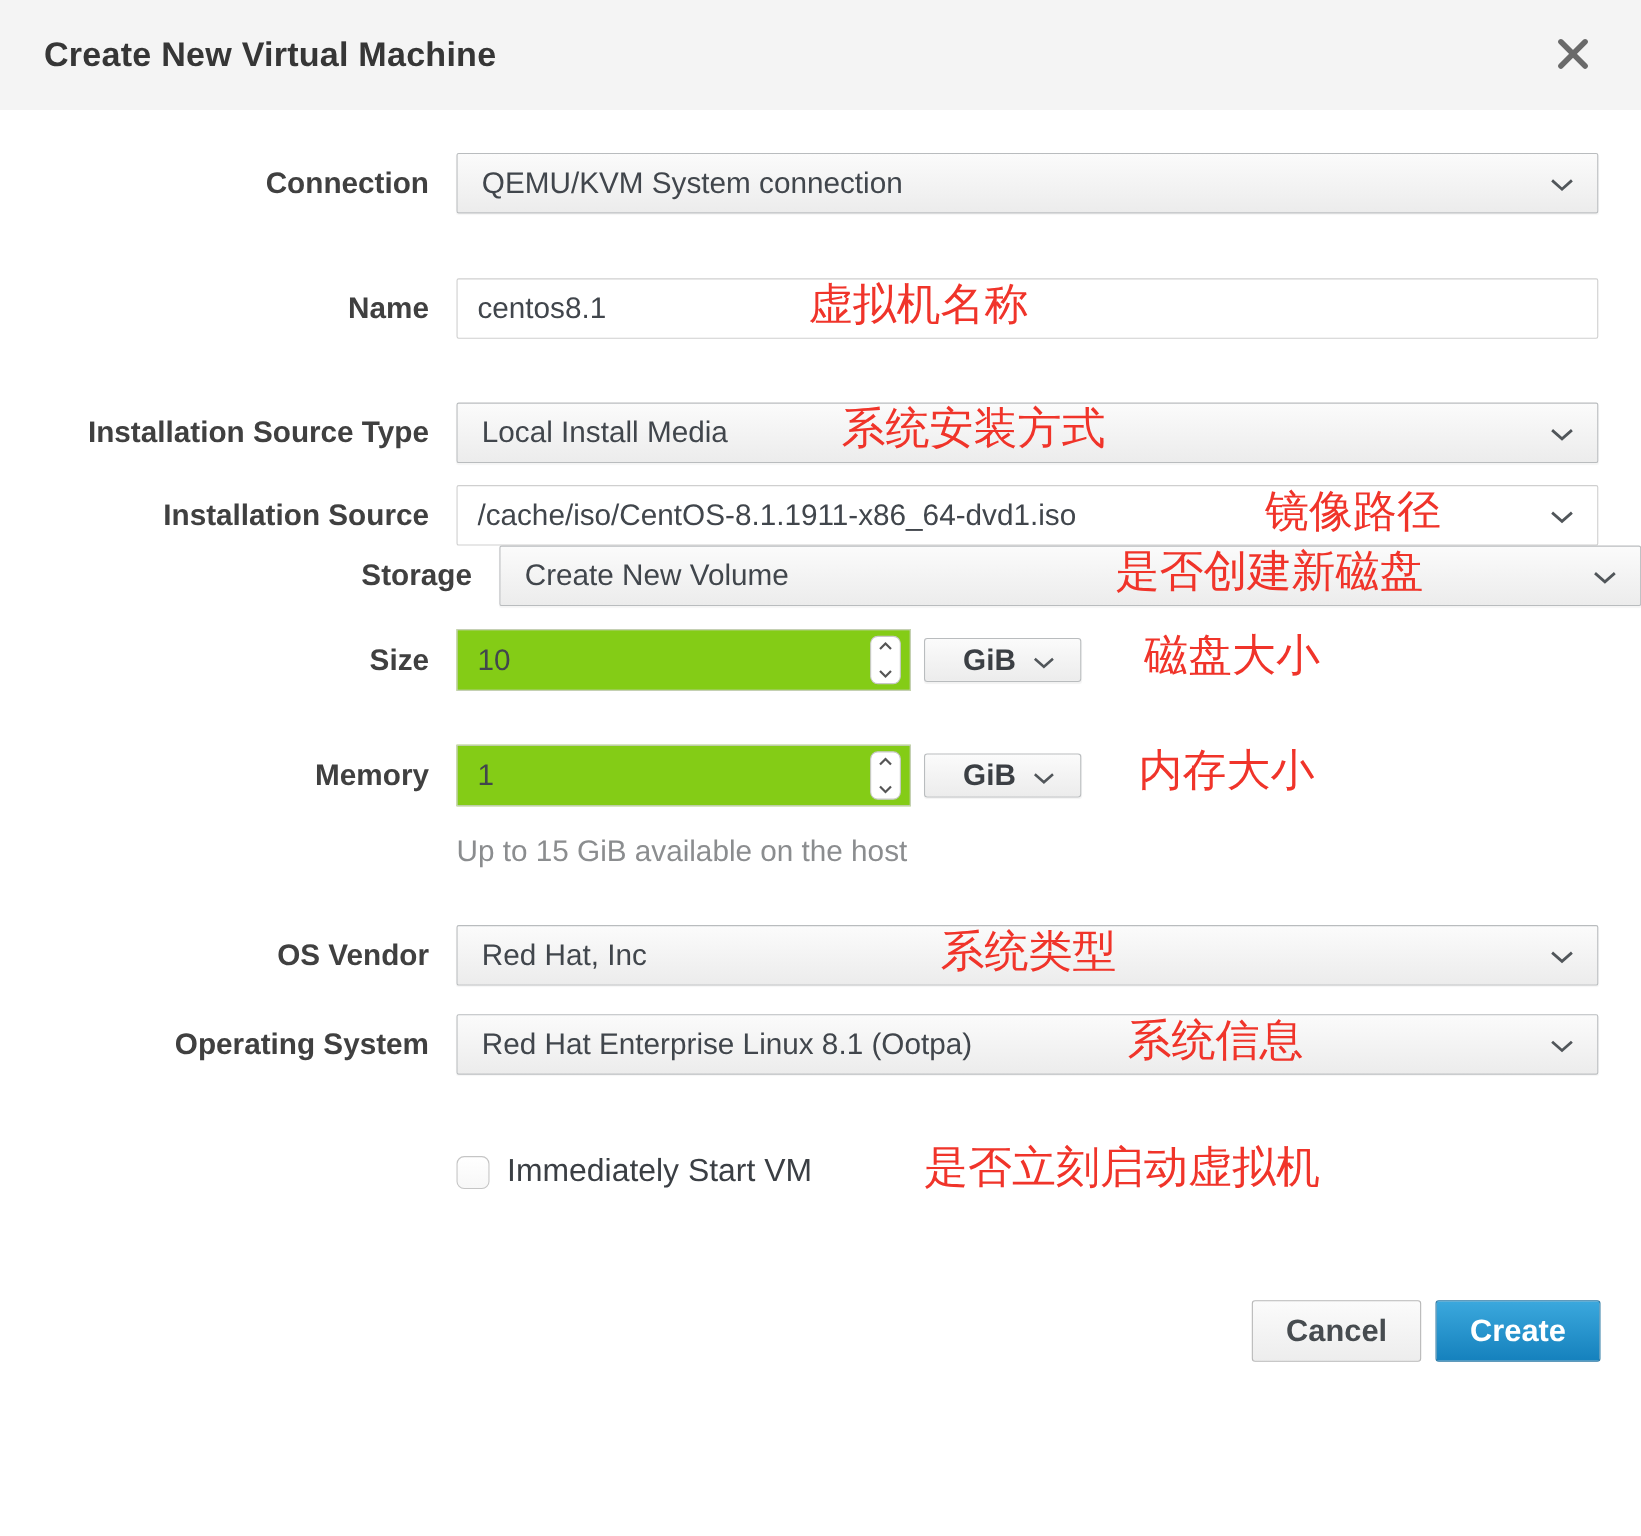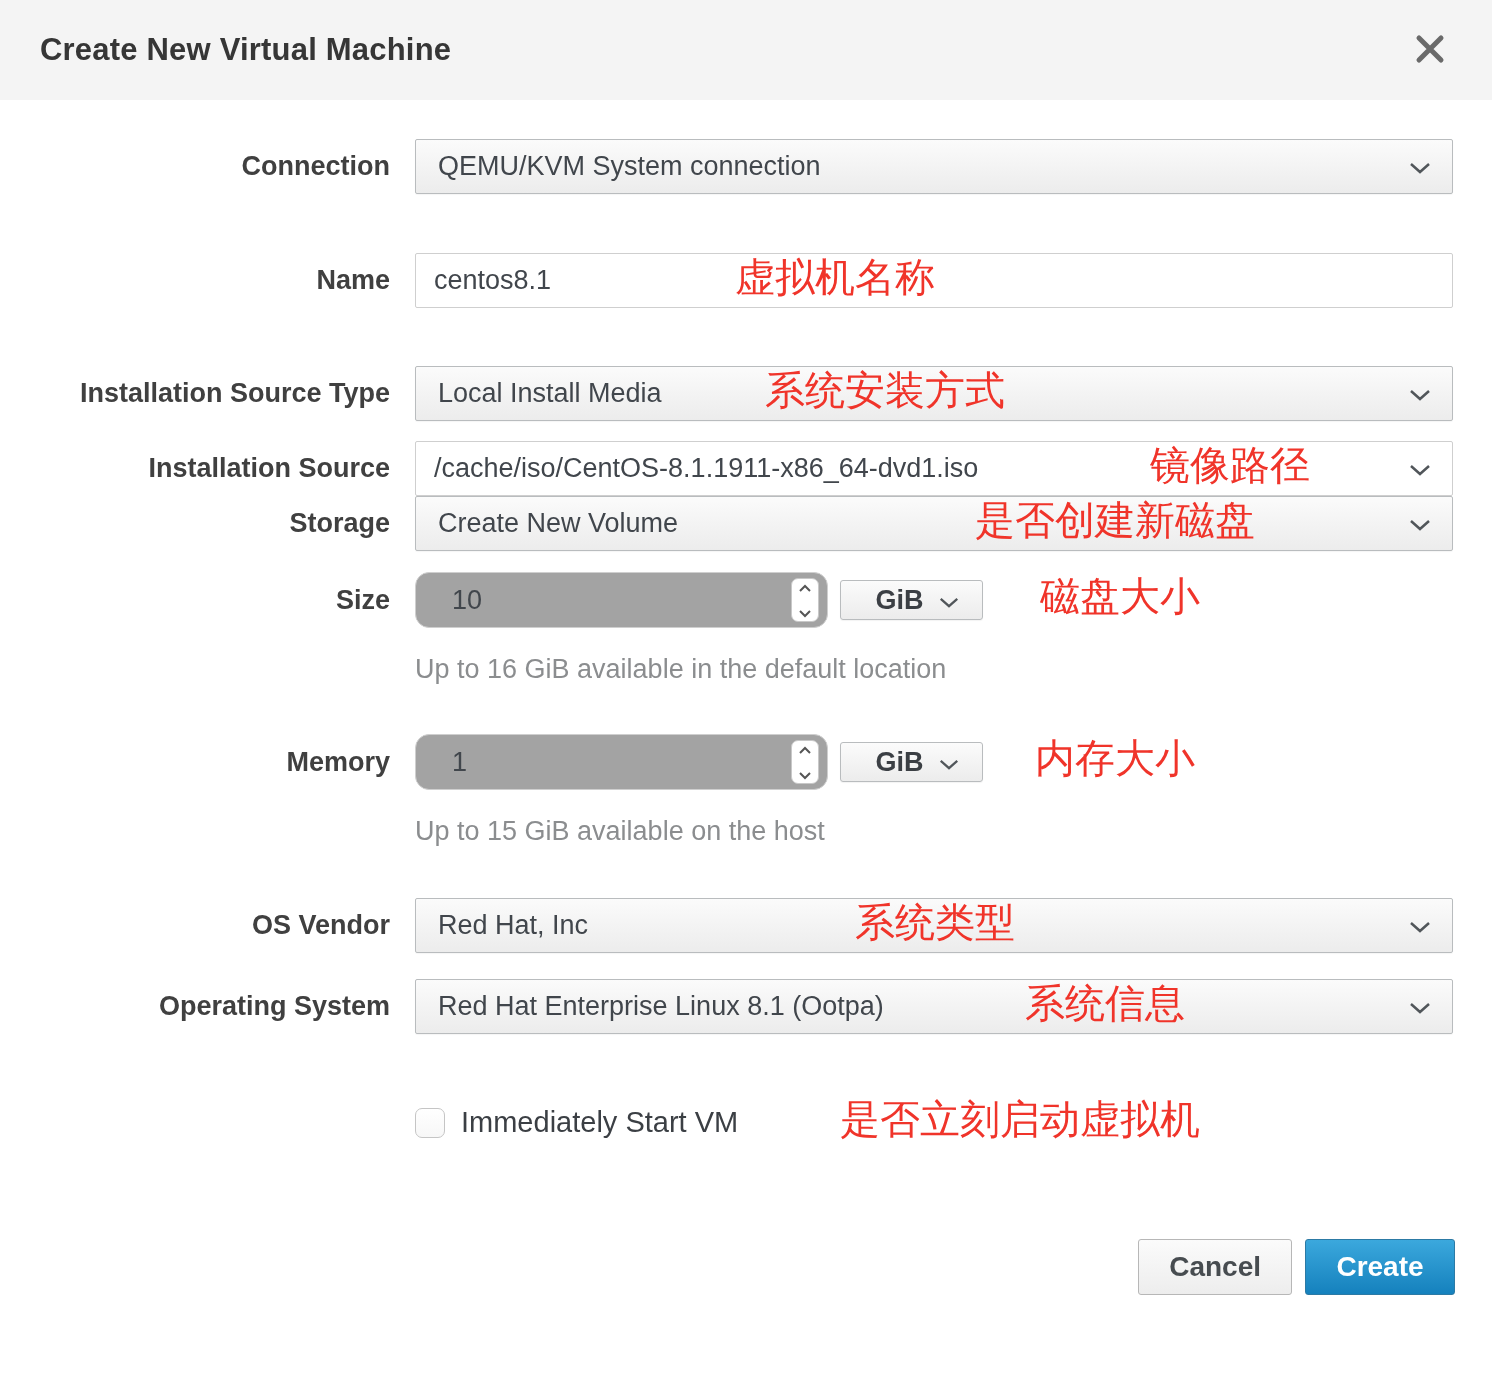--- a/index.html
+++ b/index.html
@@ -84,24 +84,24 @@
     cursor: pointer;
   }
   .combo-box .select-value { flex: 1; white-space: nowrap; overflow: hidden; }
   
   .number-wrap {
     position: relative;
     width: 413px; height: 56px; flex: none;
   }
   .number-input {
     width: 100%; height: 100%;
-    background: #a3a3a3;
+    background: #84cc16;
     border: 1px solid #cfcfcf;
-    border-radius: 14px;
-    padding: 0 56px 0 36px;
+    border-radius: 0;
+    padding: 0 56px 0 18px;
     font-size: 27px; color: #41464c;
     font-family: "Liberation Sans", sans-serif;
     outline: none;
   }
   .stepper {
     position: absolute; right: 9px; top: 6px;
     width: 28px; height: 44px;
     border: 1px solid #c8c8c8; border-radius: 7px;
     background: #fff;
     display: flex; flex-direction: column;
@@ -166,21 +166,21 @@
   .btn-create {
     background: linear-gradient(to bottom, #3ba8dd 0%, #1581bd 100%);
     border: 1px solid #2c7aa5;
     color: #fff;
   }
   
   .m-connection { margin-bottom: 59px; }
   .m-name { margin-bottom: 58px; }
   .m-ist { margin-bottom: 20px; }
   .m-is { }
-  .m-storage { margin-bottom: 21px; }
+  .m-storage { margin-bottom: 21px; margin-left: 39px; }
   .m-size-help { margin-top: 26px; }
   .m-memory { margin-top: 49px; }
   .m-mem-help { margin-top: 26px; }
   .m-vendor { margin-top: 51px; margin-bottom: 26px; }
   .m-checkbox { margin-top: 72px; }
   .m-footer { margin-top: 100px; }
 </style>
 </head>
 <body>
 
@@ -286,24 +286,20 @@
         <span>GiB</span>
         <span class="caret">
           <svg width="22" height="13" viewBox="0 0 24 14">
               <polyline points="3,3 12,11 21,3" fill="none" stroke="#51565a" stroke-width="2.5"></polyline>
             </svg>
         </span>
       </div>
       <span class="annotation" style="left:625px">磁盘大小</span>
     </div>
   </div>
-  <div class="helper-row m-size-help">
-    <div class="spacer"></div>
-    <div class="helper-text">Up to 16 GiB available in the default location</div>
-  </div>
 
   <div class="row m-memory">
     <div class="label-col">Memory</div>
     <div class="control-col">
       <div class="number-wrap">
         <input class="number-input" type="text" value="1" style="">
         <div class="stepper">
           <span>
             <svg width="14" height="9" viewBox="0 0 14 9">
                 <polyline points="2,7 7,2 12,7" fill="none" stroke="#555" stroke-width="2"></polyline>

